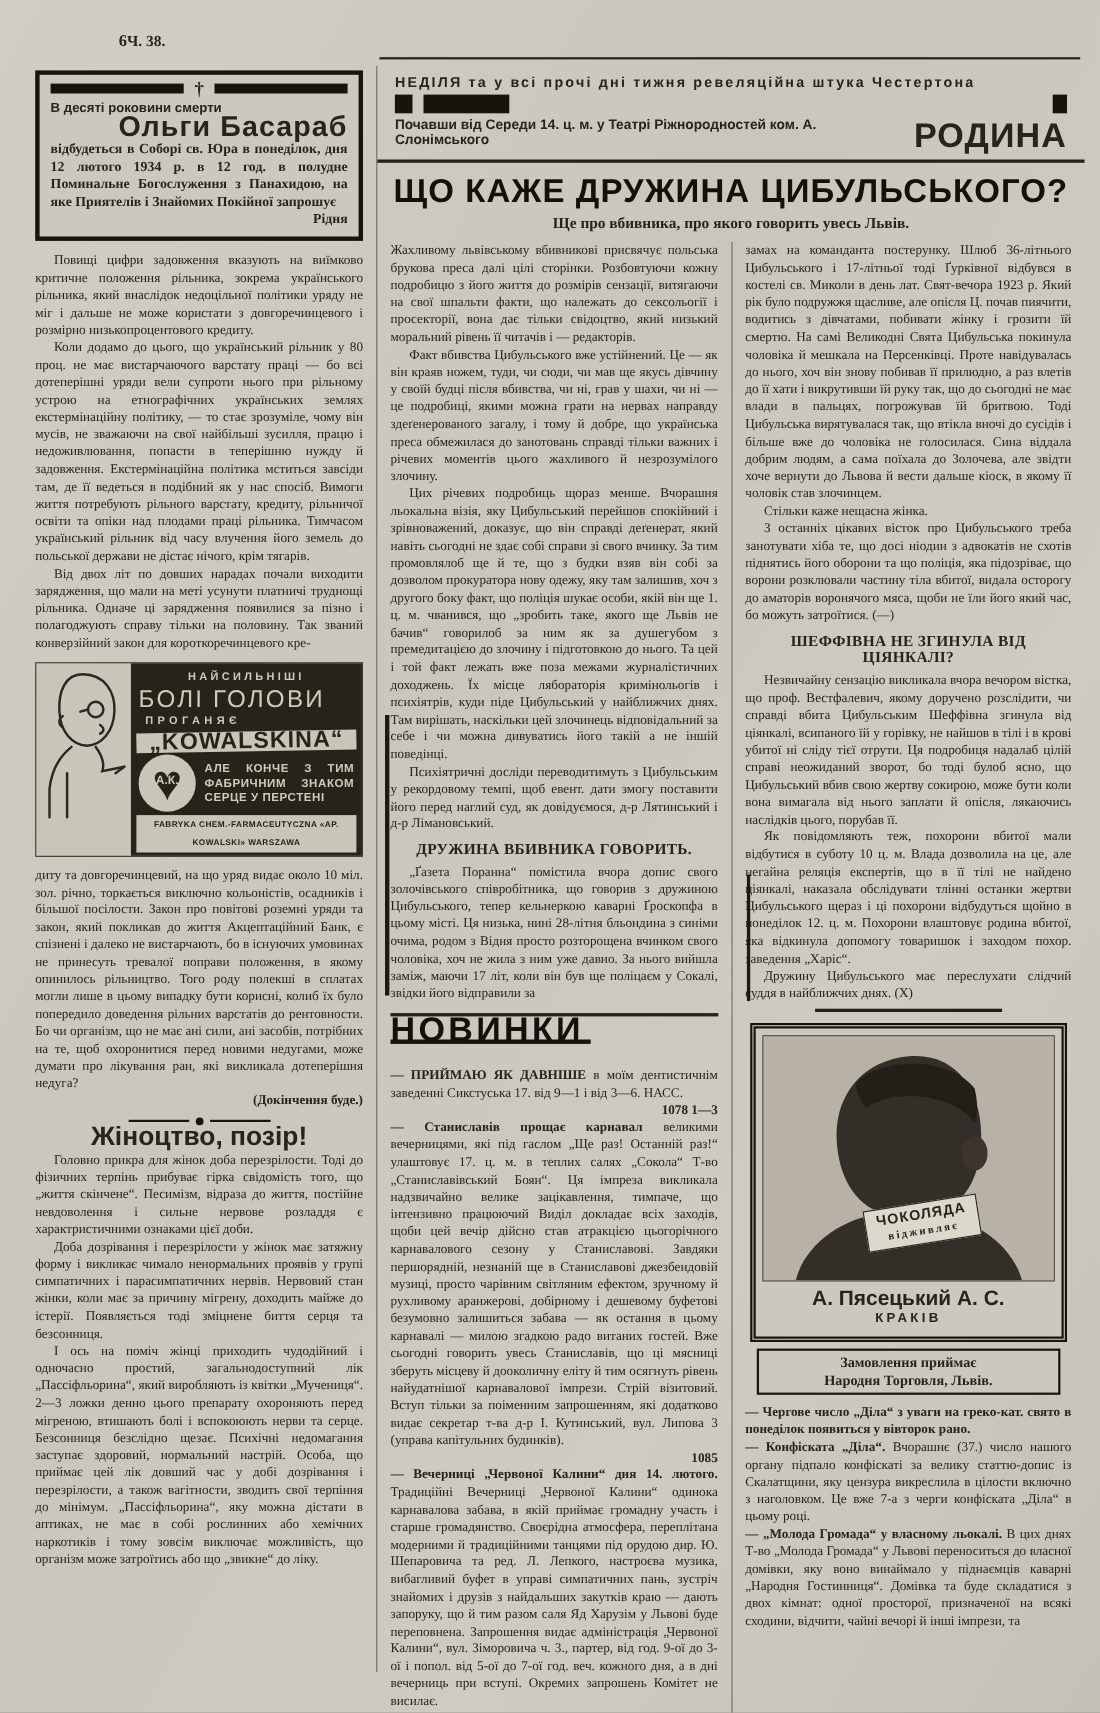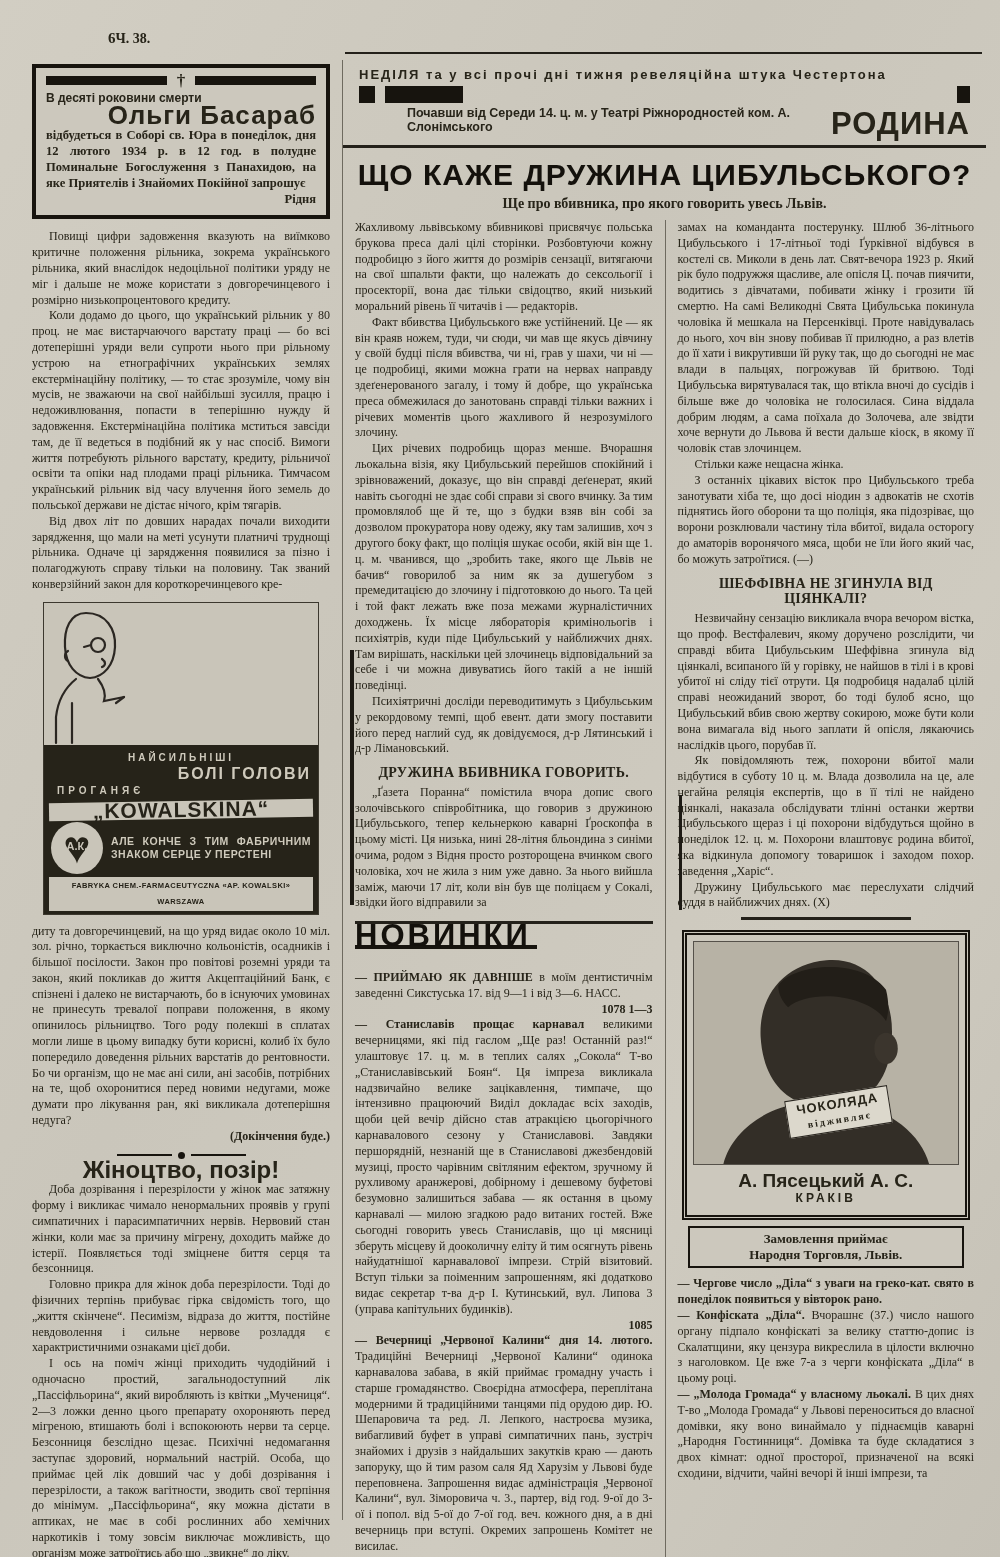--- a/index.html
+++ b/index.html
@@ -27,26 +27,26 @@
   .obit-bar{flex:1;height:9px;background:#17140e;}
   .obit-cross{font-size:17px;font-weight:bold;line-height:1;}
   .obit-intro{text-align:left;font-family:"Liberation Sans","DejaVu Sans",sans-serif;font-weight:bold;font-size:12px;margin:2px 0 1px 0;}
   .obit-name{text-align:right;font-family:"Liberation Sans","DejaVu Sans",sans-serif;font-weight:bold;font-size:26px;letter-spacing:1px;margin:0 0 3px 0;}
   .obit-body{font-weight:bold;font-size:12.6px;line-height:16px;text-align:justify;}
   .obit-sig{text-align:right;font-weight:bold;font-size:12.5px;margin-top:1px;}
   
   .sec-head{text-align:center;font-weight:bold;font-size:14.5px;letter-spacing:.5px;margin:9px 0 4px 0;}
   .fin{ text-align:right;font-weight:bold;}
   
-  .kow{display:flex;margin:9px 11px;border:1px solid #3c382e;background:#c9c5b9;flex-direction:column;}
+  .kow{display:flex;margin:9px 0;border:1px solid #3c382e;background:#c9c5b9;}
   .kow-man{width:86px;position:relative;}
   .kow-man svg{display:block;margin:4px 0 0 2px;}
   .kow-dark{flex:1;background:#262319;color:#cfcabc;padding:5px 7px 4px 7px;}
   .kow-top{font-family:"Liberation Sans","DejaVu Sans",sans-serif;font-weight:bold;font-size:10px;letter-spacing:3px;text-align:center;}
-  .kow-main{font-family:"Liberation Sans","DejaVu Sans",sans-serif;font-weight:bold;font-size:16px;letter-spacing:2px;text-align:right;line-height:1.05;}
+  .kow-main{font-family:"Liberation Sans","DejaVu Sans",sans-serif;font-weight:normal;font-size:22px;letter-spacing:2px;text-align:left;line-height:1.05;}
   .kow-sub{font-family:"Liberation Sans","DejaVu Sans",sans-serif;font-weight:bold;font-size:10px;letter-spacing:4px;margin:1px 0 2px 6px;}
   .kow-brand{background:#c9c5b9;color:#262319;font-family:"Liberation Sans","DejaVu Sans",sans-serif;font-weight:bold;font-size:21px;text-align:center;letter-spacing:1px;padding:1px 0;margin:1px -2px 3px -2px;transform:rotate(-1deg);}
   .kow-row{display:flex;align-items:center;gap:8px;}
   .kow-heart{width:52px;height:52px;border-radius:50%;background:#c9c5b9;position:relative;flex:none;display:flex;align-items:center;justify-content:center;}
   .kow-heart .h{font-size:46px;line-height:1;color:#262319;}
   .kow-heart .t{position:absolute;color:#c9c5b9;font-weight:bold;font-size:11px;top:17px;left:0;right:0;text-align:center;font-family:"Liberation Sans","DejaVu Sans",sans-serif;}
   .kow-note{font-family:"Liberation Sans","DejaVu Sans",sans-serif;font-weight:bold;font-size:10.5px;line-height:1.25;letter-spacing:.5px;}
   .kow-foot{background:#c9c5b9;color:#262319;font-size:7.5px;text-align:center;font-family:"Liberation Sans","DejaVu Sans",sans-serif;font-weight:bold;margin:3px -2px -1px -2px;padding:1px 0;letter-spacing:.4px;}
   
   .orn{display:flex;align-items:center;justify-content:center;gap:6px;margin:7px 0 3px 0;}
@@ -54,21 +54,21 @@
   .orn .d{width:7px;height:7px;border-radius:50%;background:#17140e;}
   .wom-title{text-align:center;font-family:"Liberation Sans","DejaVu Sans",sans-serif;font-weight:bold;font-size:24px;margin:0 0 5px 0;}
   
   .theatre{padding:7px 16px 6px 16px;border-bottom:3px solid #24211a;}
   .th1{font-family:"Liberation Sans","DejaVu Sans",sans-serif;font-weight:bold;font-size:13px;letter-spacing:2px;}
   .th2{display:flex;align-items:center;gap:10px;margin:4px 0 3px 0;}
   .th2 .big{font-family:"Liberation Sans","DejaVu Sans",sans-serif;font-weight:bold;font-size:28px;letter-spacing:4px;white-space:nowrap;}
   .blk{background:#17140e;height:17px;display:inline-block;}
   .b1{width:16px;} .b2{width:78px;} .b3{width:13px;margin-left:auto;}
   .th3{display:flex;align-items:flex-end;gap:12px;}
-  .th3 .sm{font-family:"Liberation Sans","DejaVu Sans",sans-serif;font-weight:bold;font-size:12.5px;padding-bottom:5px;margin-left:48px;}
+  .th3 .sm{font-family:"Liberation Sans","DejaVu Sans",sans-serif;font-weight:bold;font-size:12.5px;padding-bottom:5px;}
   .th3 .rod{font-family:"Liberation Sans","DejaVu Sans",sans-serif;font-weight:bold;font-size:31px;letter-spacing:1px;margin-left:auto;line-height:1;}
   
   .art-title{text-align:center;font-family:"Liberation Sans","DejaVu Sans",sans-serif;font-weight:bold;font-size:30px;letter-spacing:1px;margin:10px 0 4px 0;color:#14110c;}
   .art-sub{text-align:center;font-weight:bold;font-size:14px;margin:0 0 8px 0;}
   .stacks{display:flex;}
   .stack{width:50%;box-sizing:border-box;padding:0 12px;}
   .stack + .stack{border-left:1px solid #6e6a5f;}
   .subhead{text-align:center;font-weight:bold;font-size:14px;letter-spacing:.3px;margin:8px 0 4px 0;text-indent:0;}
   
   .nov-rule{height:3px;background:#24211a;margin:10px 0 4px 0;}
@@ -156,22 +156,22 @@
       <p class="ni">диту та довгоречинцевий, на що уряд видає около 10 міл. зол. річно, торкається виключно кольоністів, осадників і більшої посілости. Закон про повітові роземні уряди та закон, який покликав до життя Акцептаційний Банк, є спізнені і далеко не вистарчають, бо в існуючих умовинах не принесуть тревалої поправи положення, в якому опинилось рільництво. Того роду полекші в сплатах могли лише в цьому випадку бути корисні, колиб їх було попередило доведення рільних варстатів до рентовности. Бо чи організм, що не має ані сили, ані засобів, потрібних на те, щоб охоронитися перед новими недугами, може думати про лікування ран, які викликала дотеперішня недуга?</p>
       <p class="fin ni">(Докінчення буде.)</p>
 
       <div class="orn">
         <span class="l"></span>
         <span class="d"></span>
         <span class="l"></span>
       </div>
 
       <div class="wom-title">Жіноцтво, позір!</div>
+      <p>Головно прикра для жінок доба перезрілости. Тоді до фізичних терпінь прибуває гірка свідомість того, що „життя скінчене“. Песимізм, відраза до життя, постійне невдоволення і сильне нервове розладдя є характристичними ознаками цієї доби.</p>
       <p>Доба дозрівання і перезрілости у жінок має затяжну форму і викликає чимало ненормальних проявів у групі симпатичних і парасимпатичних нервів. Нервовий стан жінки, коли має за причину мігрену, доходить майже до істерії. Появляється тоді зміцнене биття серця та безсонниця.</p>
-      <p>Головно прикра для жінок доба перезрілости. Тоді до фізичних терпінь прибуває гірка свідомість того, що „життя скінчене“. Песимізм, відраза до життя, постійне невдоволення і сильне нервове розладдя є характристичними ознаками цієї доби.</p>
       <p>І ось на поміч жінці приходить чудодійний і одночасно простий, загальнодоступний лік „Пассіфльорина“, який виробляють із квітки „Мучениця“. 2—3 ложки денно цього препарату охороняють перед мігреною, втишають болі і вспокоюють нерви та серце. Безсонниця безслідно щезає. Психічні недомагання заступає здоровий, нормальний настрій. Особа, що приймає цей лік довший час у добі дозрівання і перезрілости, а також вагітности, зводить свої терпіння до мінімум. „Пассіфльорина“, яку можна дістати в аптиках, не має в собі рослинних або хемічних наркотиків і тому зовсім виключає можливість, що організм може затроїтись або що „звикне“ до ліку.</p>
 
     </div>
 
     <div class="colMain">
 
       <div class="theatre">
         <div class="th1">НЕДІЛЯ та у всі прочі дні тижня ревеляційна штука Честертона</div>
         <div class="th2">
           <span class="blk b1"></span>

